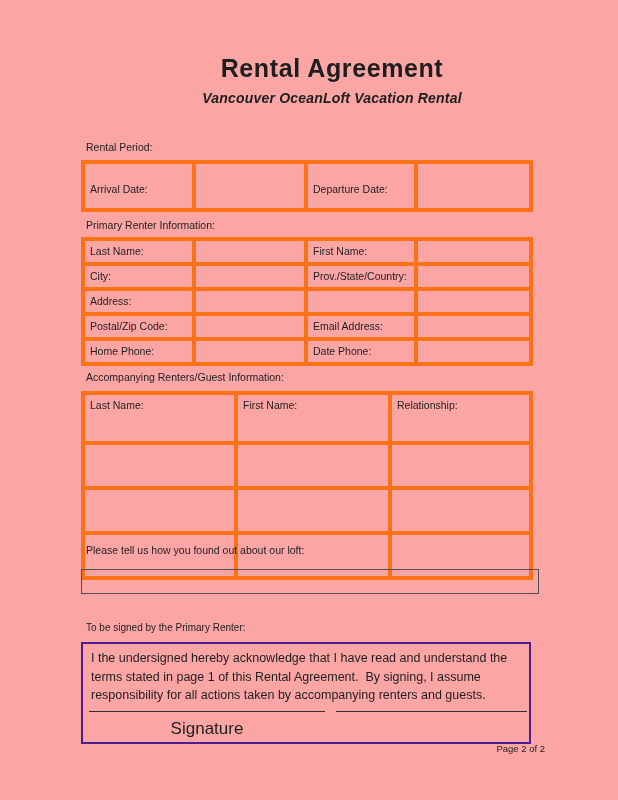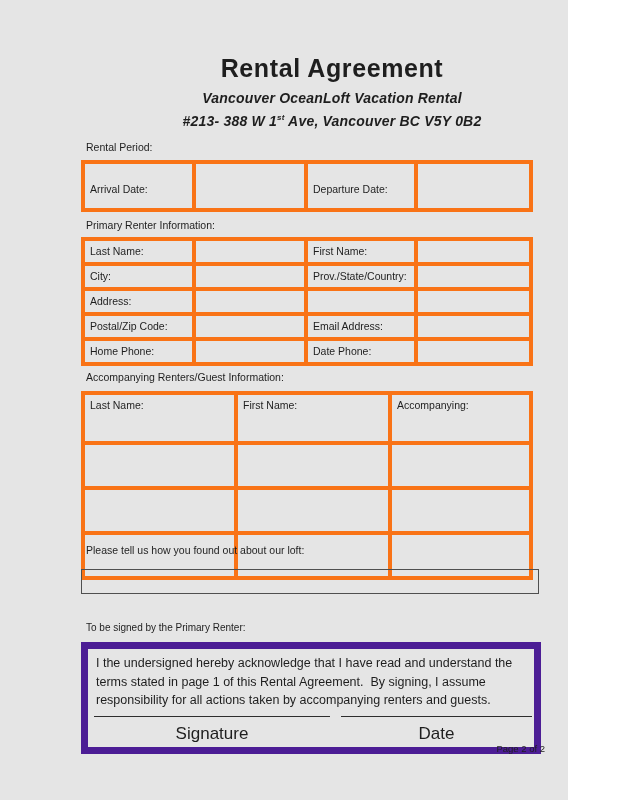--- a/index.html
+++ b/index.html
@@ -1,20 +1,20 @@
 <!DOCTYPE html>
 <html><head>
 <meta charset="utf-8">
 <style>
   html, body { margin: 0; padding: 0; background: #ffffff; }
   .page {
     position: relative;
-    width: 568px;
+    width: 618px;
     height: 800px;
-    background: #e5e5e5;
+    background: #fca5a5;
     font-family: "Liberation Sans", sans-serif;
     color: #1e1e1e;
     overflow: hidden;
   }
   
   .hdr-line { position: absolute; left: 47px; width: 570px; text-align: center; }
   .title    { top: 54px; font-size: 25px; font-weight: bold; letter-spacing: 0.6px; }
   .subtitle { top: 90px; font-size: 14px; font-weight: bold; font-style: italic; letter-spacing: 0.2px; }
   .addr     { top: 113px; font-size: 14px; font-weight: bold; font-style: italic; letter-spacing: 0.2px; }
   .addr sup { font-size: 8px; }
@@ -43,21 +43,21 @@
   .tbl-accomp .hdr-row td { height: 42px; padding-top: 3.5px; }
   .tbl-accomp .emp-row td { height: 22px; }
   
   .referral-box {
     position: absolute; left: 81px; top: 569px; width: 446px; height: 21px;
     border: 1px solid #4f4f4f; font-size: 10.5px; padding: 2px 5px 0 5px;
   }
   
   .sig-box {
     position: absolute; left: 81px; top: 642px; width: 446px; height: 98px;
-    border: 7px solid #4c1d95;
+    border: 2px solid #4c1d95;
   }
   .ack {
     margin: 5px 8px 0 8px;
     font-size: 12.5px;
     line-height: 18.6px;
     white-space: pre-wrap;
   }
   .sig-line { position: absolute; top: 67px; border-bottom: 1.5px solid #2d2d2d; }
   .sig-line-1 { left: 6px;   width: 236px; }
   .sig-line-2 { left: 253px; width: 191px; }
@@ -70,21 +70,20 @@
     text-align: right; font-size: 9.5px;
   }
 </style>
 </head>
 <body>
 
 <div class="page">
 
   <div class="hdr-line title">Rental Agreement</div>
   <div class="hdr-line subtitle">Vancouver OceanLoft Vacation Rental</div>
-  <div class="hdr-line addr"><span>#213- 388 W 1</span><sup>st</sup><span> Ave, Vancouver BC V5Y 0B2</span></div>
 
   <div class="sec-label lbl-rental">Rental Period:</div>
   <table class="tbl-rental">
     <colgroup>
         <col style="width:111px">
         <col style="width:112px">
         <col style="width:110px">
         <col style="width:115px">
       </colgroup>
     <tbody>
@@ -143,21 +142,21 @@
   <table class="tbl-accomp">
     <colgroup>
         <col style="width:153px">
         <col style="width:154px">
         <col style="width:141px">
       </colgroup>
     <tbody>
         <tr class="hdr-row">
       <td>Last Name:</td>
       <td>First Name:</td>
-      <td>Accompanying:</td>
+      <td>Relationship:</td>
     </tr>
     <tr class="emp-row">
       <td></td>
       <td></td>
       <td></td>
     </tr>
     <tr class="emp-row">
       <td></td>
       <td></td>
       <td></td>
@@ -172,18 +171,17 @@
 
   <div class="sec-label lbl-referral">Please tell us how you found out about our loft:</div>
   <div class="referral-box"></div>
 
   <div class="sec-label lbl-tosign">To be signed by the Primary Renter:</div>
   <div class="sig-box">
     <div class="ack">I the undersigned hereby acknowledge that I have read and understand the terms stated in page 1 of this Rental Agreement.  By signing, I assume responsibility for all actions taken by accompanying renters and guests.</div>
     <div class="sig-line sig-line-1"></div>
     <div class="sig-line sig-line-2"></div>
     <div class="sig-label sig-label-1">Signature</div>
-    <div class="sig-label sig-label-2">Date</div>
   </div>
 
   <div class="footer">Page 2 of 2</div>
 
 </div>
 
 </body></html>

